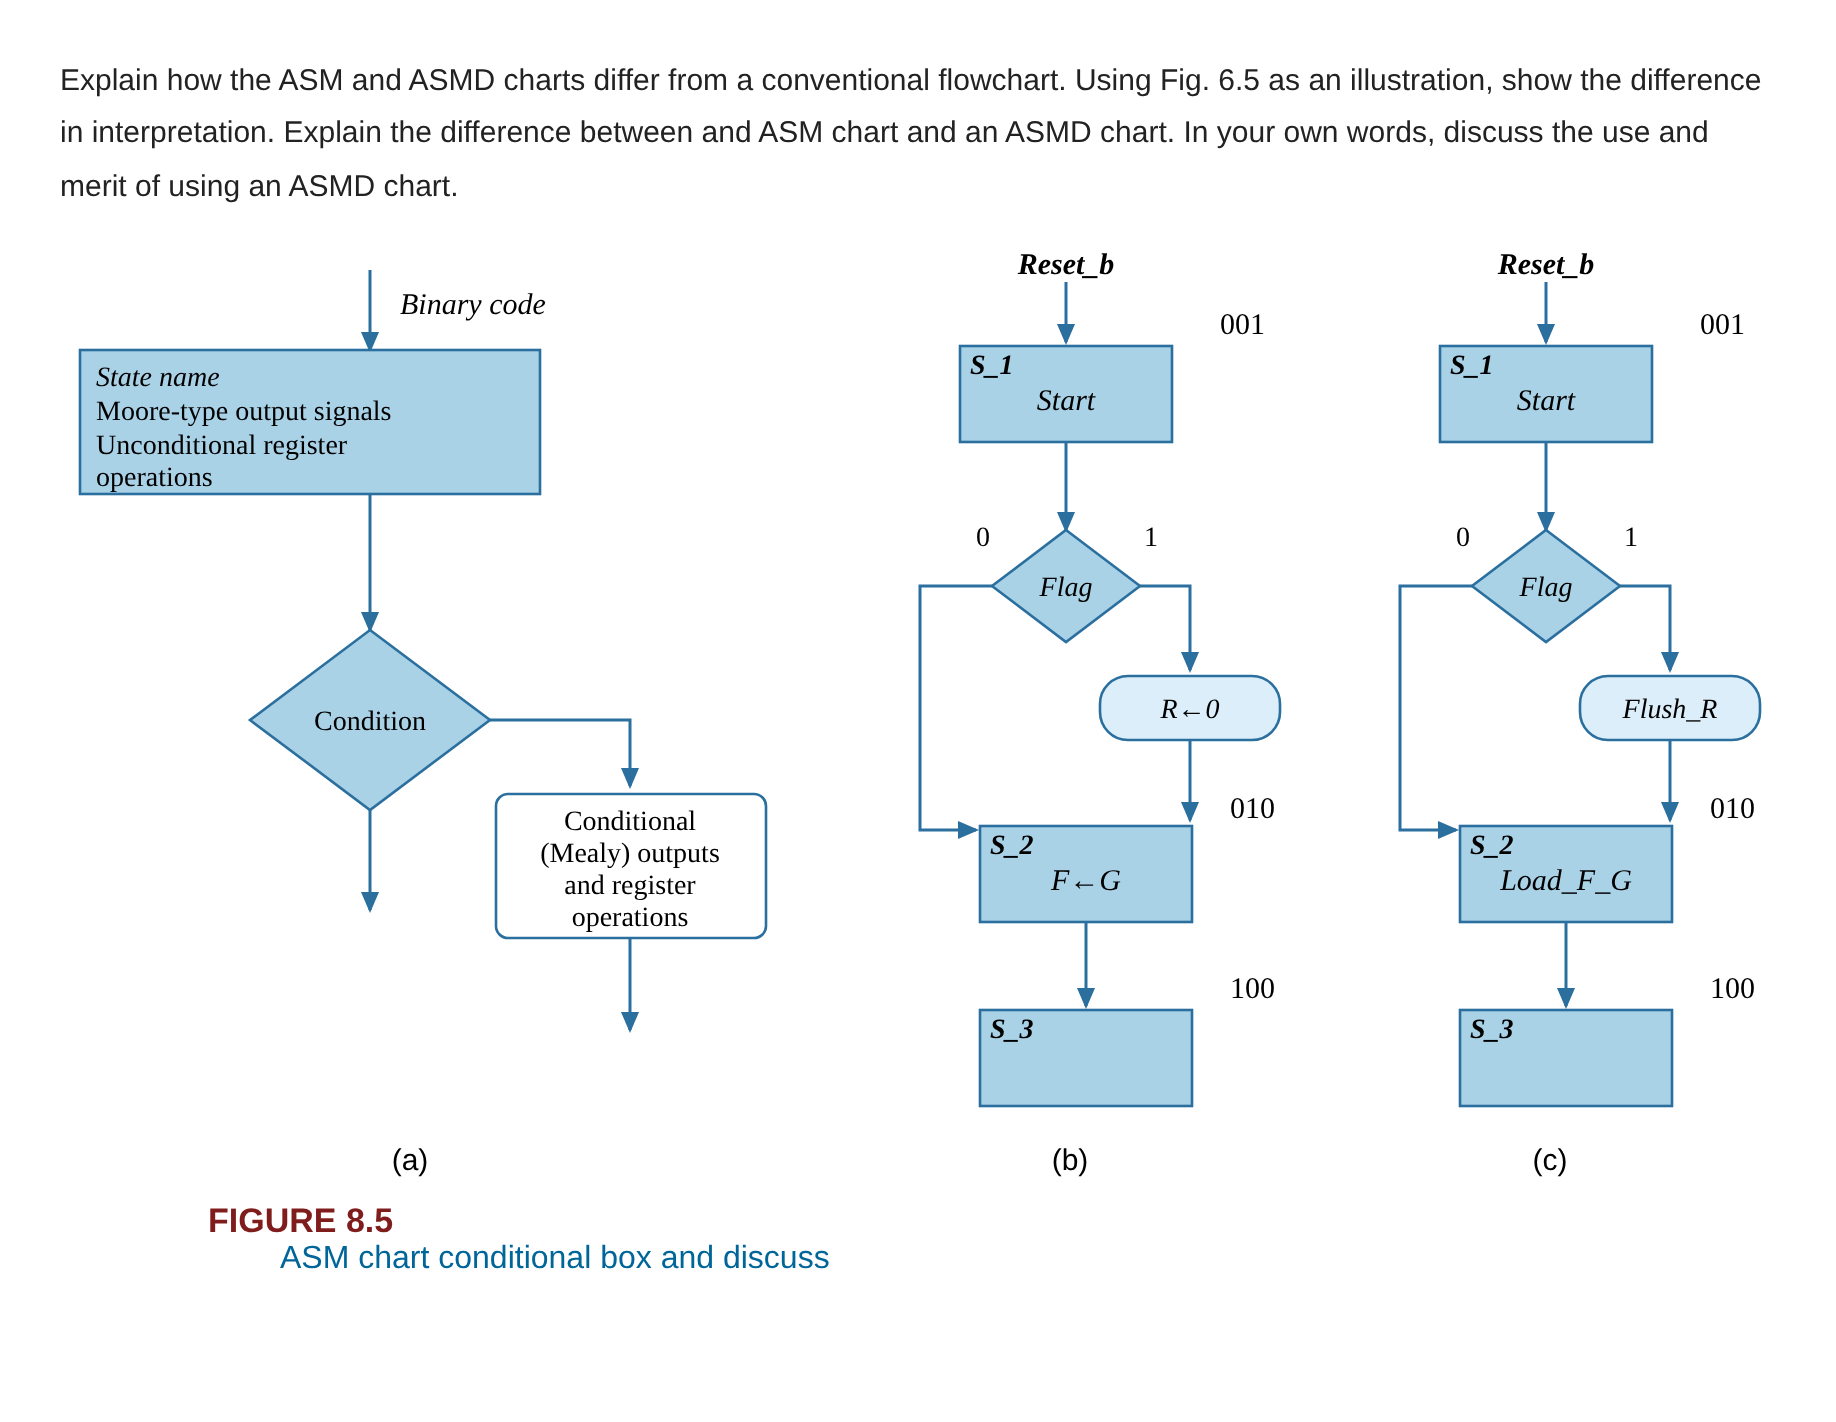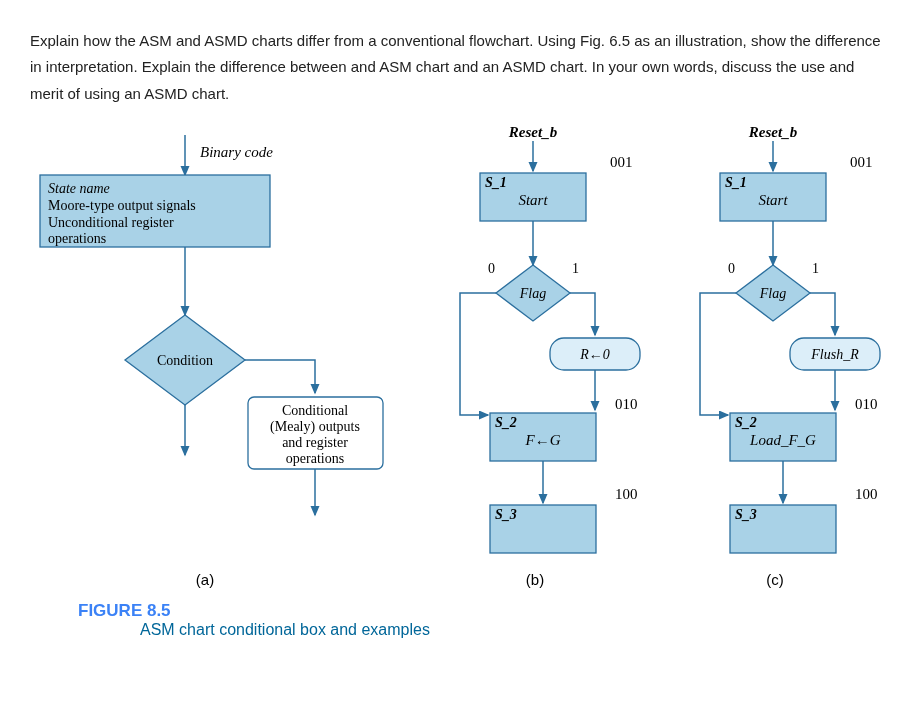--- a/index.html
+++ b/index.html
@@ -17,24 +17,24 @@
   }
   .figure-area {
     position: relative;
     width: 860px;
     height: 470px;
 845:
   }
   .figure-area svg { display:block; }
   .fig-title {
     margin-top: 6px;
-    color: #3b82f6;
+    color: #7f1d1d;
     font-weight: bold;
     font-size: 17px;
-    margin-left: 48px;
+    margin-left: 74px;
   }
   .fig-desc {
     color: #006699;
     font-size: 16px;
     margin-left: 110px;
   }
 
   
   .serif { font-family: 'Times New Roman', Times, serif; }
   .italic { font-style: italic; }
@@ -154,13 +154,13 @@
     <text x="65" y="394" class="serif italic bold sm">S_3</text>
   </g>
 
   <text x="175" y="460" text-anchor="middle" class="md">(a)</text>
   <text x="505" y="460" text-anchor="middle" class="md">(b)</text>
   <text x="745" y="460" text-anchor="middle" class="md">(c)</text>
 </svg>
 </div>
 
 <div class="fig-title">FIGURE 8.5</div>
-<div class="fig-desc">ASM chart conditional box and examples</div>
+<div class="fig-desc">ASM chart conditional box and discuss</div>
 
 </body></html>

